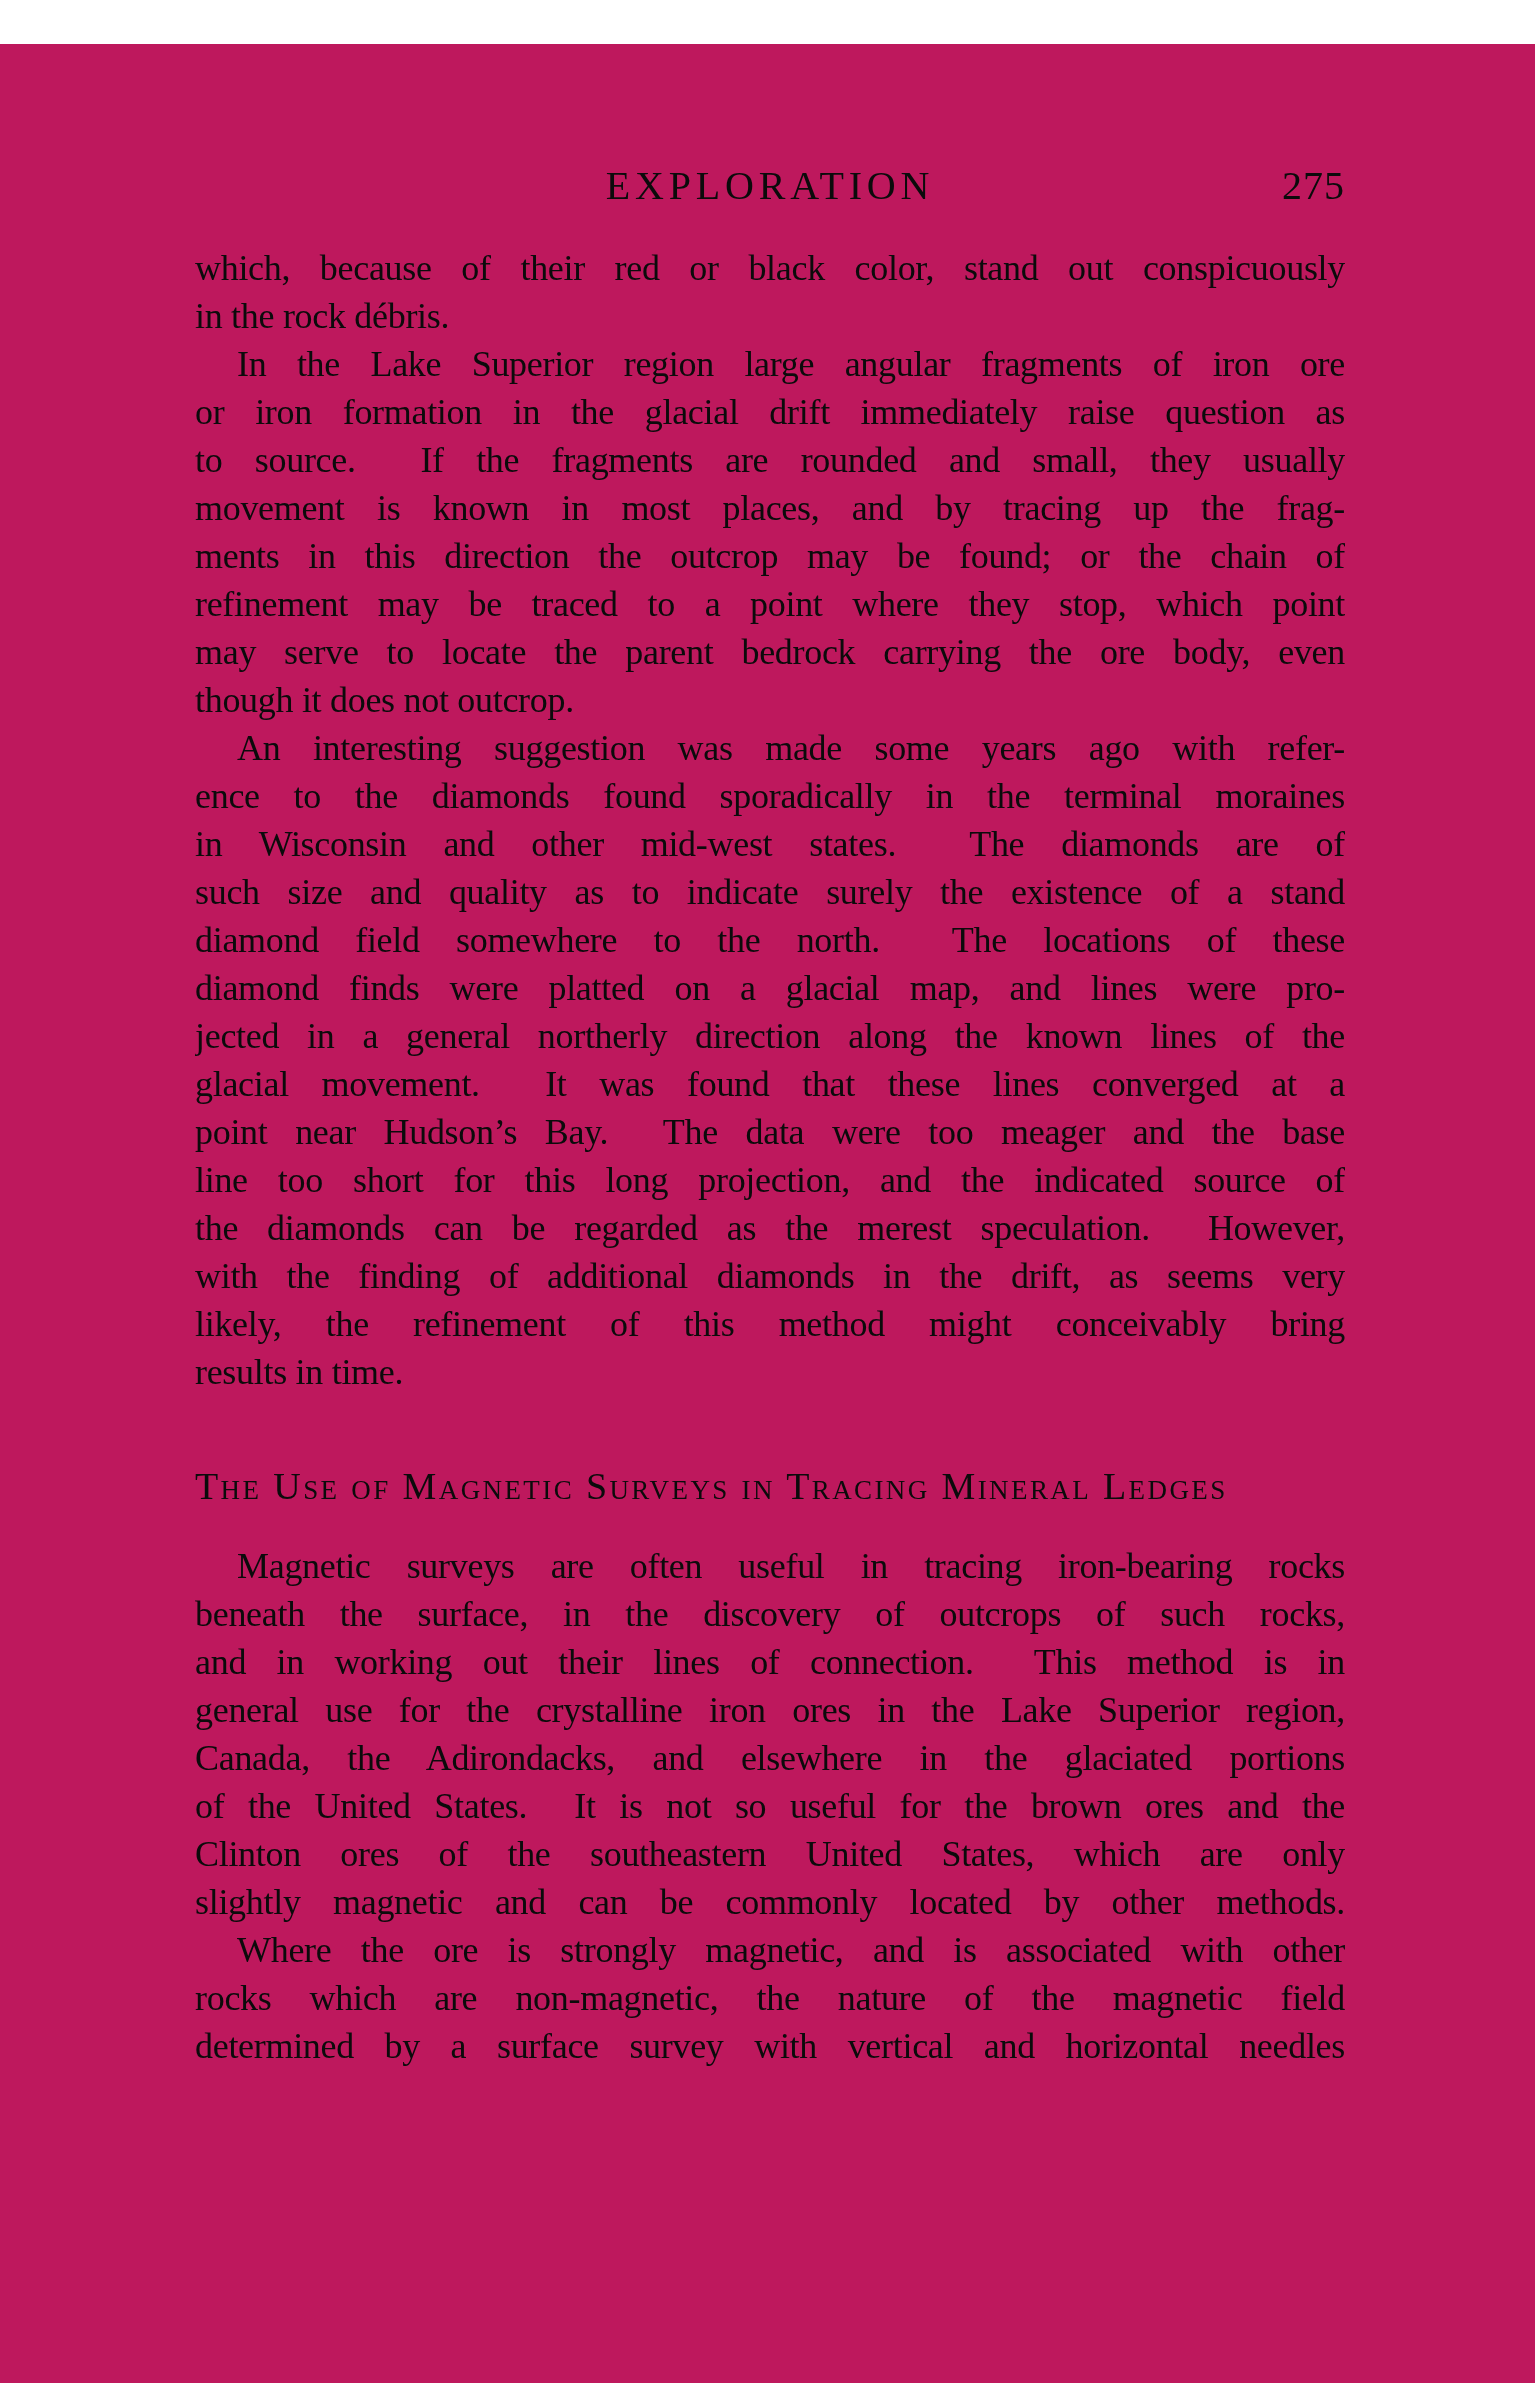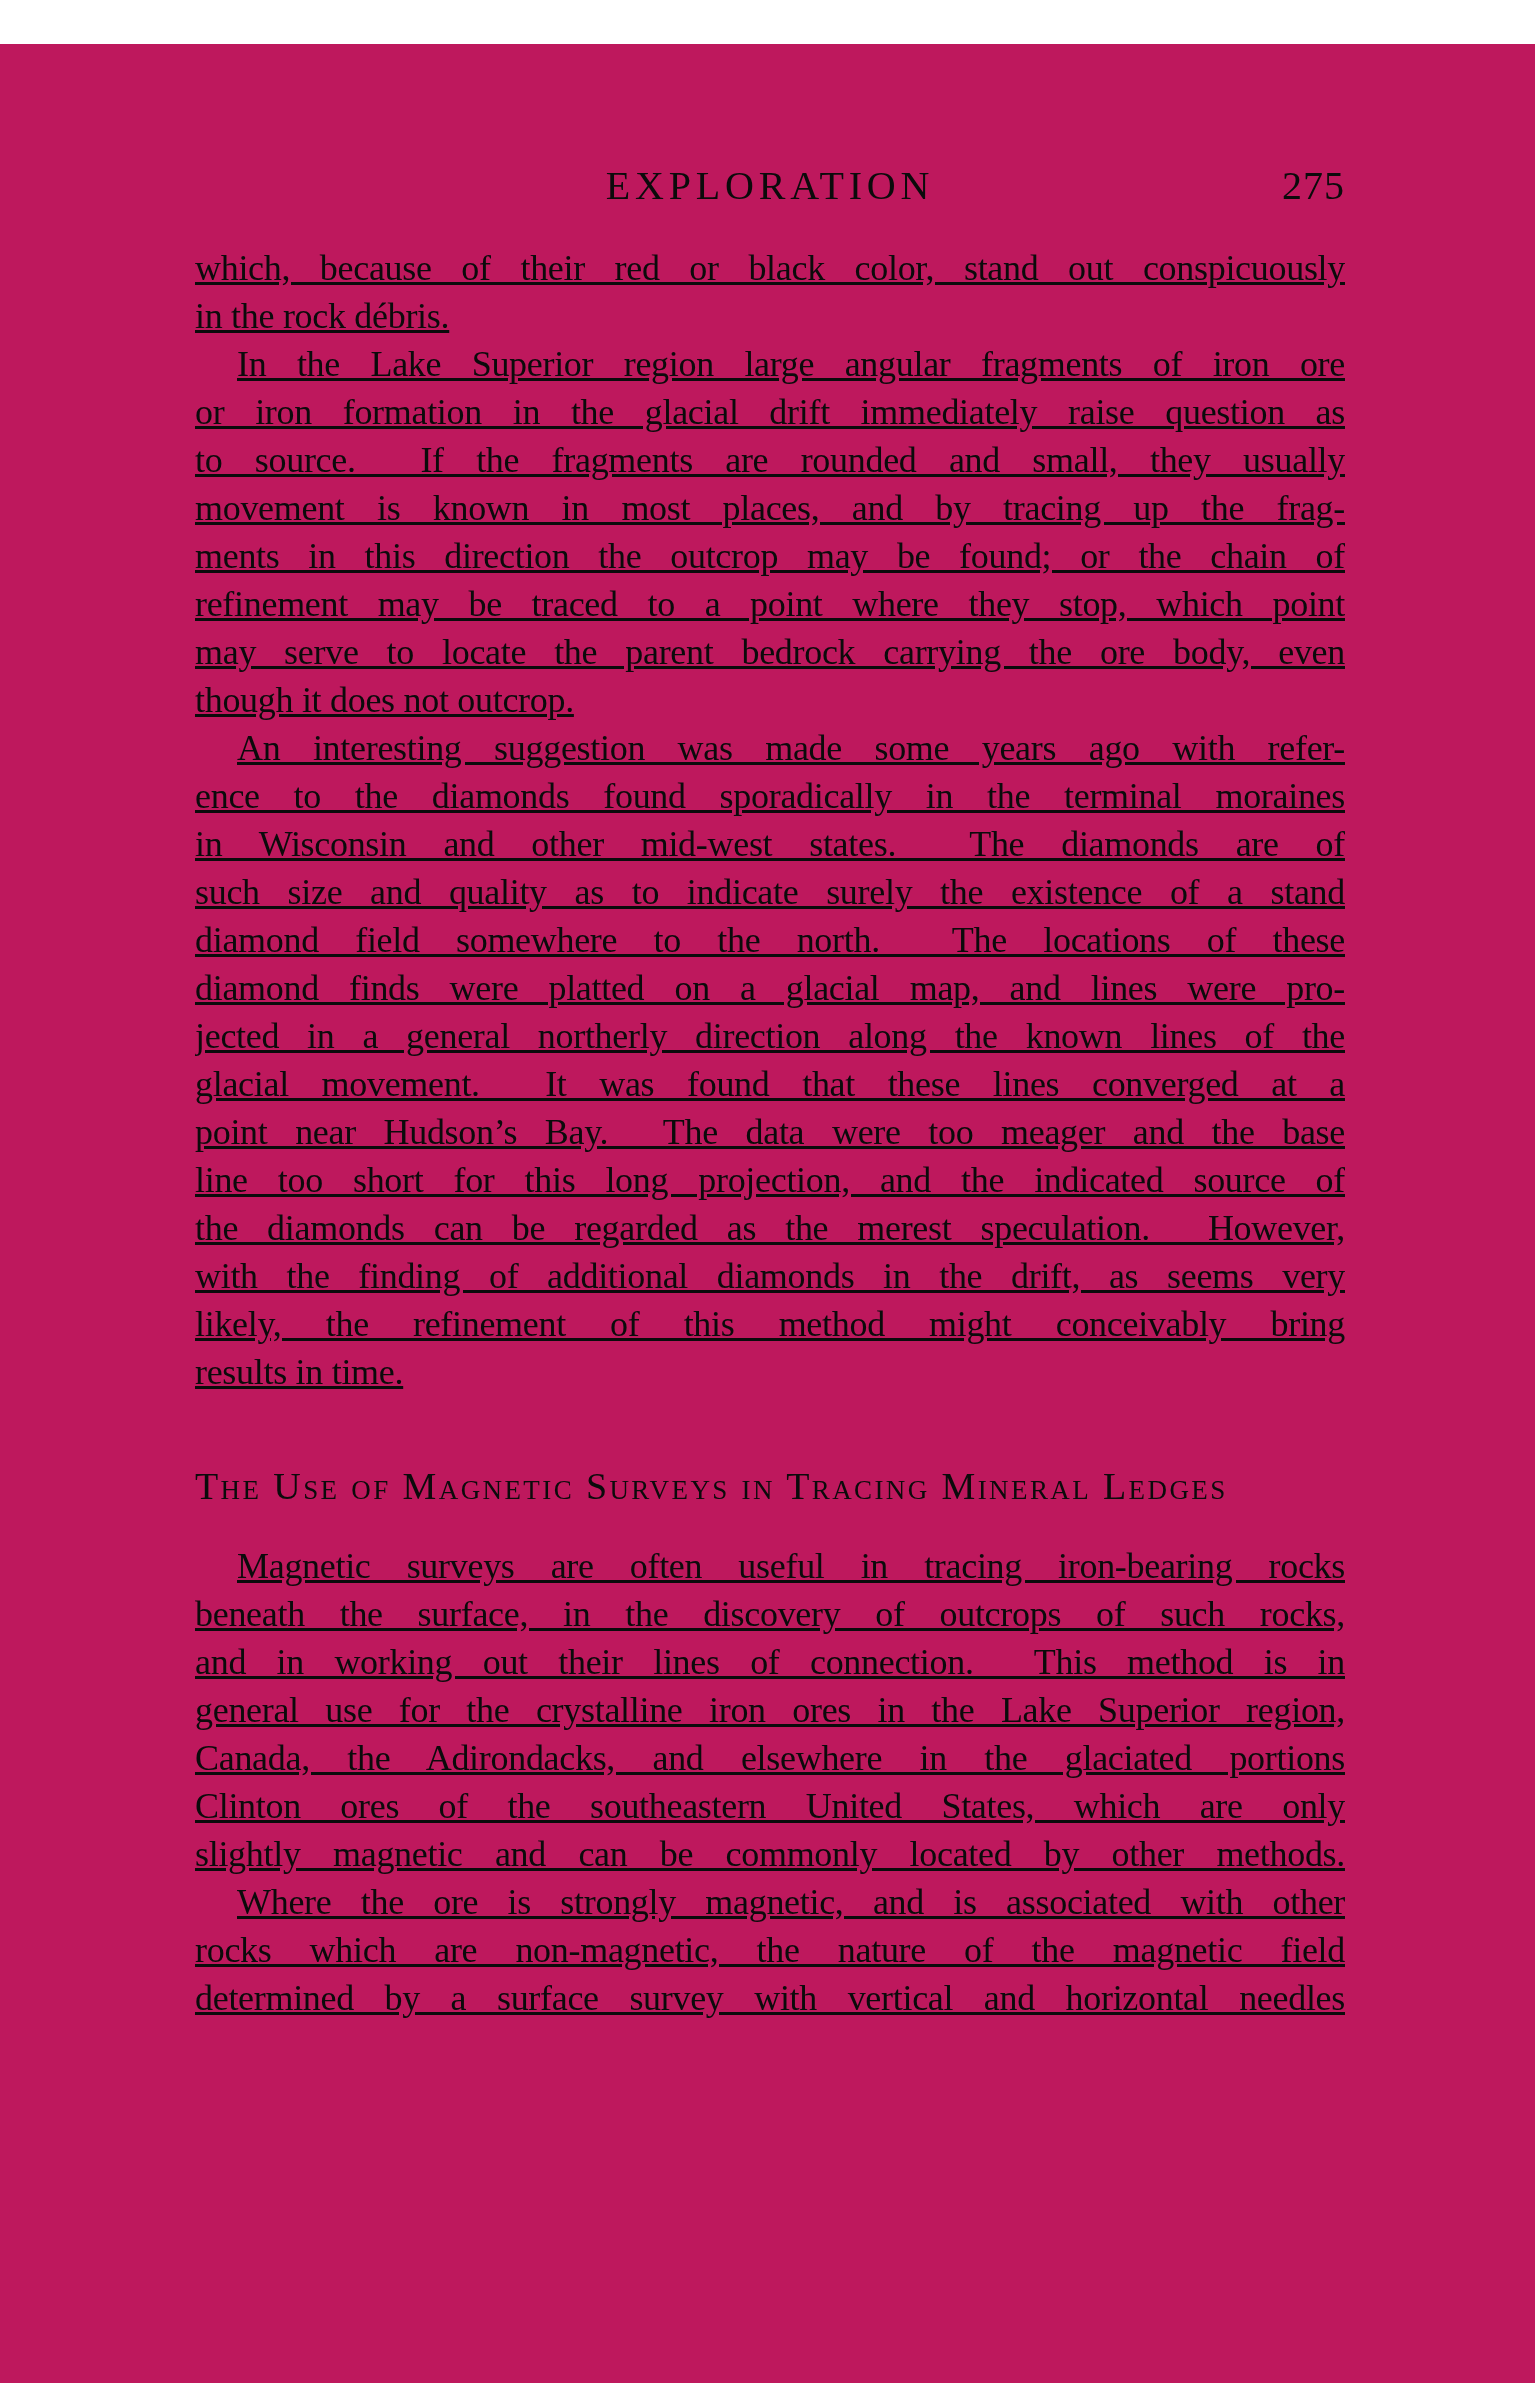--- a/index.html
+++ b/index.html
@@ -36,21 +36,21 @@
     font-size: 40px;
     line-height: 50px;
     letter-spacing: 1px;
   }
   .text-block {
     position: absolute;
     left: 195px;
     top: 200px;
     width: 1150px;
   }
-  .paragraph { margin: 0; text-decoration: underline; }
+  .paragraph { margin: 0; }
   .line {
     font-size: 36px;
     line-height: 48px;
     height: 48px;
     letter-spacing: -0.3px;
     text-align: justify;
     text-align-last: justify;
     overflow: hidden;
   }
   .line-left { text-align-last: left; }
@@ -103,20 +103,21 @@
         <div class="line">likely, the refinement of this method might conceivably bring</div>
         <div class="line line-left">results in time.</div>
       </div>
       <div class="section-heading">The Use of Magnetic Surveys in Tracing Mineral Ledges</div>
       <div class="paragraph">
         <div class="line line-indent">Magnetic surveys are often useful in tracing iron-bearing rocks</div>
         <div class="line">beneath the surface, in the discovery of outcrops of such rocks,</div>
         <div class="line">and in working out their lines of connection.&nbsp; This method is in</div>
         <div class="line">general use for the crystalline iron ores in the Lake Superior region,</div>
         <div class="line">Canada, the Adirondacks, and elsewhere in the glaciated portions</div>
+        <div class="line">of the United States.&nbsp; It is not so useful for the brown ores and the</div>
         <div class="line">Clinton ores of the southeastern United States, which are only</div>
         <div class="line">slightly magnetic and can be commonly located by other methods.</div>
       </div>
       <div class="paragraph">
         <div class="line line-indent">Where the ore is strongly magnetic, and is associated with other</div>
         <div class="line">rocks which are non-magnetic, the nature of the magnetic field</div>
         <div class="line">determined by a surface survey with vertical and horizontal needles</div>
       </div>
     </div>
 </div>

